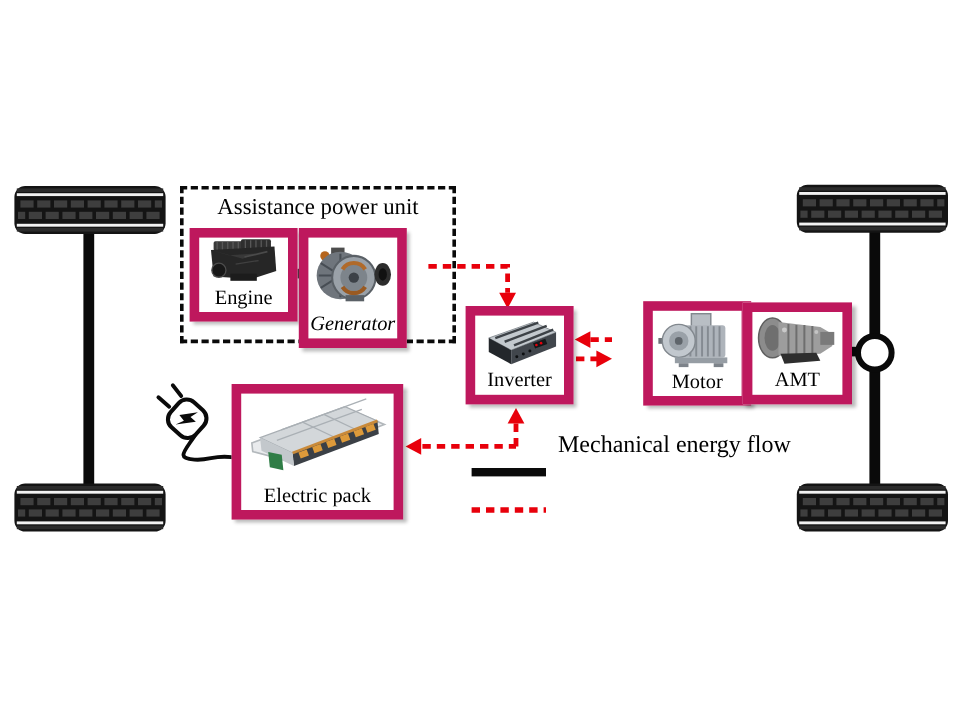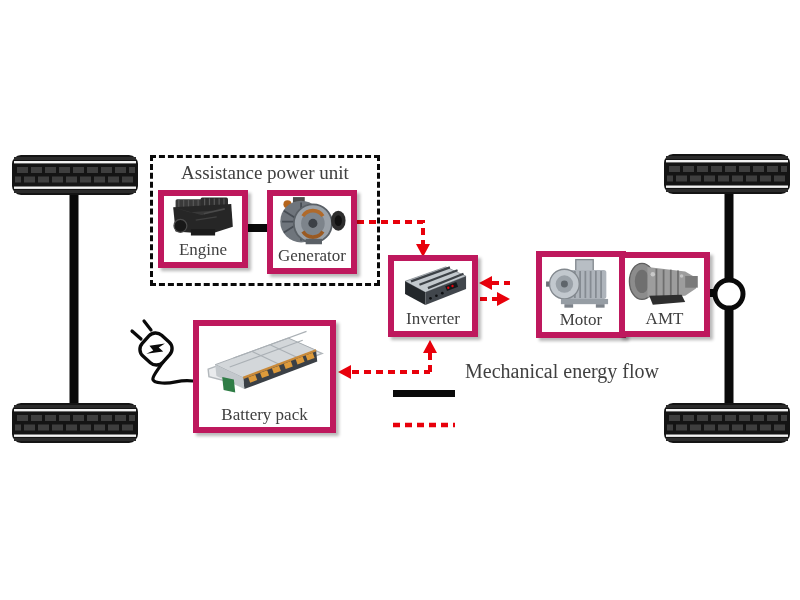--- a/index.html
+++ b/index.html
@@ -1,23 +1,23 @@
 <!DOCTYPE html>
 <html><head>
 <meta charset="utf-8">
 <style>
   html,body { margin:0; padding:0; background:#fff; }
   .stage {
     position:relative; width:800px; height:600px; background:#ffffff;
-    overflow:hidden; font-family:"Liberation Serif", serif; color:#404040;
+    overflow:hidden; font-family:"Liberation Serif", serif; color:#000000;
   }
   .overlay { position:absolute; left:0; top:0; z-index:1; }
   .comp-box {
     position:absolute; z-index:2; box-sizing:border-box;
-    background:#ffffff; border:6px solid #be185d;
+    background:#ffffff; border:8px solid #be185d;
     box-shadow:3px 3px 3px rgba(0,0,0,0.28);
     display:flex; flex-direction:column; align-items:center; justify-content:flex-end;
   }
   .comp-art { flex:1 1 auto; width:100%; min-height:0; }
   .comp-label { font-size:17px; line-height:1.05; padding:0 0 3px 0; white-space:nowrap; }
   .apu-box {
     position:absolute; z-index:2; box-sizing:border-box;
     border:3px dashed #0a0a0a; background:transparent;
   }
   .apu-title { text-align:center; font-size:19px; margin-top:4px; white-space:nowrap; }
@@ -126,21 +126,21 @@
       <polygon points="6,14 78,10 80,38 52,47 9,44" fill="#262626"></polygon>
       <polygon points="6,14 42,24 78,10 58,18 26,20" fill="#383838"></polygon>
       <circle cx="15" cy="37" r="8" fill="#181818" stroke="#4c4c4c" stroke-width="1.5"></circle>
       <rect x="28" y="41" width="30" height="8" fill="#1c1c1c"></rect>
       <line x1="44" y1="22" x2="70" y2="16" stroke="#4a4a4a" stroke-width="2"></line>
       <line x1="34" y1="30" x2="60" y2="26" stroke="#404040" stroke-width="1.5"></line>
     </svg>
     <div class="comp-label">Engine</div>
   </div>
 
-  <div class="comp-box" style="left:267px; top:190px; width:90px; height:84px;">
+  <div class="comp-box" style="left:249px; top:190px; width:90px; height:100px;font-style:italic;">
     <svg class="comp-art" viewBox="0 0 86 56">
       <rect x="22" y="1" width="13" height="9" fill="#4d4d4d"></rect>
       <circle cx="16" cy="9" r="4.5" fill="#b5651d"></circle>
       <circle cx="31" cy="28" r="23" fill="#6f757c"></circle>
       <g stroke="#474d54" stroke-width="2">
         <line x1="31" y1="7" x2="31" y2="49"></line>
           <line x1="12" y1="16" x2="50" y2="40"></line>
         <line x1="12" y1="40" x2="50" y2="16"></line>
           <line x1="10" y1="28" x2="52" y2="28"></line>
       </g>
@@ -237,18 +237,18 @@
           <rect x="78" y="43" width="8" height="6" transform="rotate(-14 82 46)"></rect>
           <rect x="91" y="39.5" width="8" height="6" transform="rotate(-14 95 42.5)"></rect>
           <rect x="104" y="36" width="8" height="6" transform="rotate(-14 108 39)"></rect>
           <rect x="115" y="33" width="8" height="6" transform="rotate(-14 119 36)"></rect>
         </g>
         <line x1="46" y1="51" x2="126" y2="30" stroke="#c98a3a" stroke-width="2.5"></line>
         <polygon points="18,34 46,51 46,63 18,46" fill="#c3c8cc"></polygon>
         <rect x="24" y="40" width="12" height="14" transform="skewY(18)" fill="#2f7d46"></rect>
       </g>
     </svg>
-    <div class="comp-label">Battery pack</div>
+    <div class="comp-label">Electric pack</div>
   </div>
 
   <div class="legend-label" style="left:465px; top:360px;font-family:Liberation Serif, serif;">Mechanical energy flow</div>
 
 </div>
 
 </body></html>

